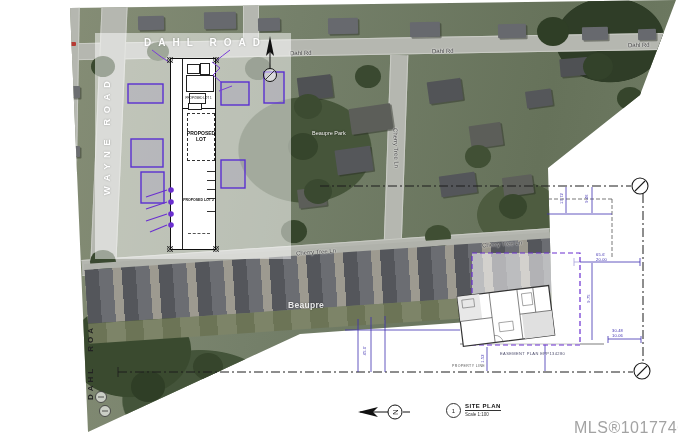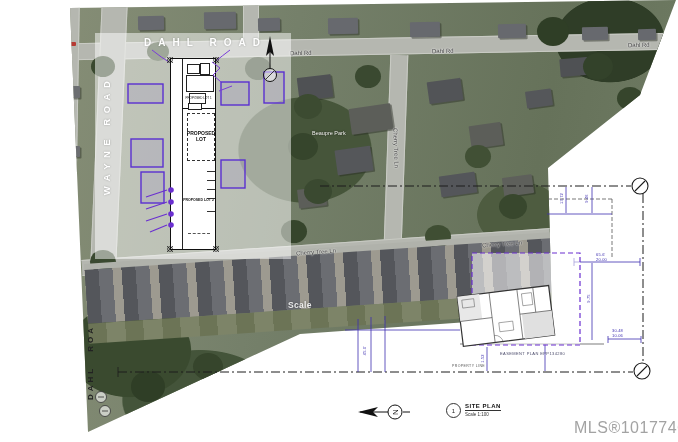--- a/index.html
+++ b/index.html
@@ -131,21 +131,21 @@
       <div class="yards"></div>
     </div>
 
     <div class="maplabel" style="left:290px;top:50px;transform:rotate(-1deg);">Dahl Rd</div>
     <div class="maplabel" style="left:432px;top:48px;transform:rotate(-1deg);">Dahl Rd</div>
     <div class="maplabel" style="left:628px;top:42px;transform:rotate(-1deg);">Dahl Rd</div>
     <div class="maplabel" style="left:296px;top:249px;transform:rotate(-4deg);">Cherry Tree Ln</div>
     <div class="maplabel" style="left:482px;top:241px;transform:rotate(-4deg);">Cherry Tree Ln</div>
     <div class="maplabel" style="left:368px;top:145px;width:56px;text-align:center;transform:rotate(88deg);">Cherry Tree Ln</div>
     <div class="placelabel" style="left:312px;top:130px;">Beaupre Park</div>
-    <div id="google-credit">Scale</div>
+    <div id="google-credit">Beaupre</div>
   </div>
 
   <div id="overlay-panel">
     <div id="dahl-road-label">DAHL ROAD</div>
   </div>
   <div id="wayne-road-label">WAYNE ROAD</div>
 
   <div id="site-plan">
     <div class="lane"></div>
     <div class="divider"></div>

